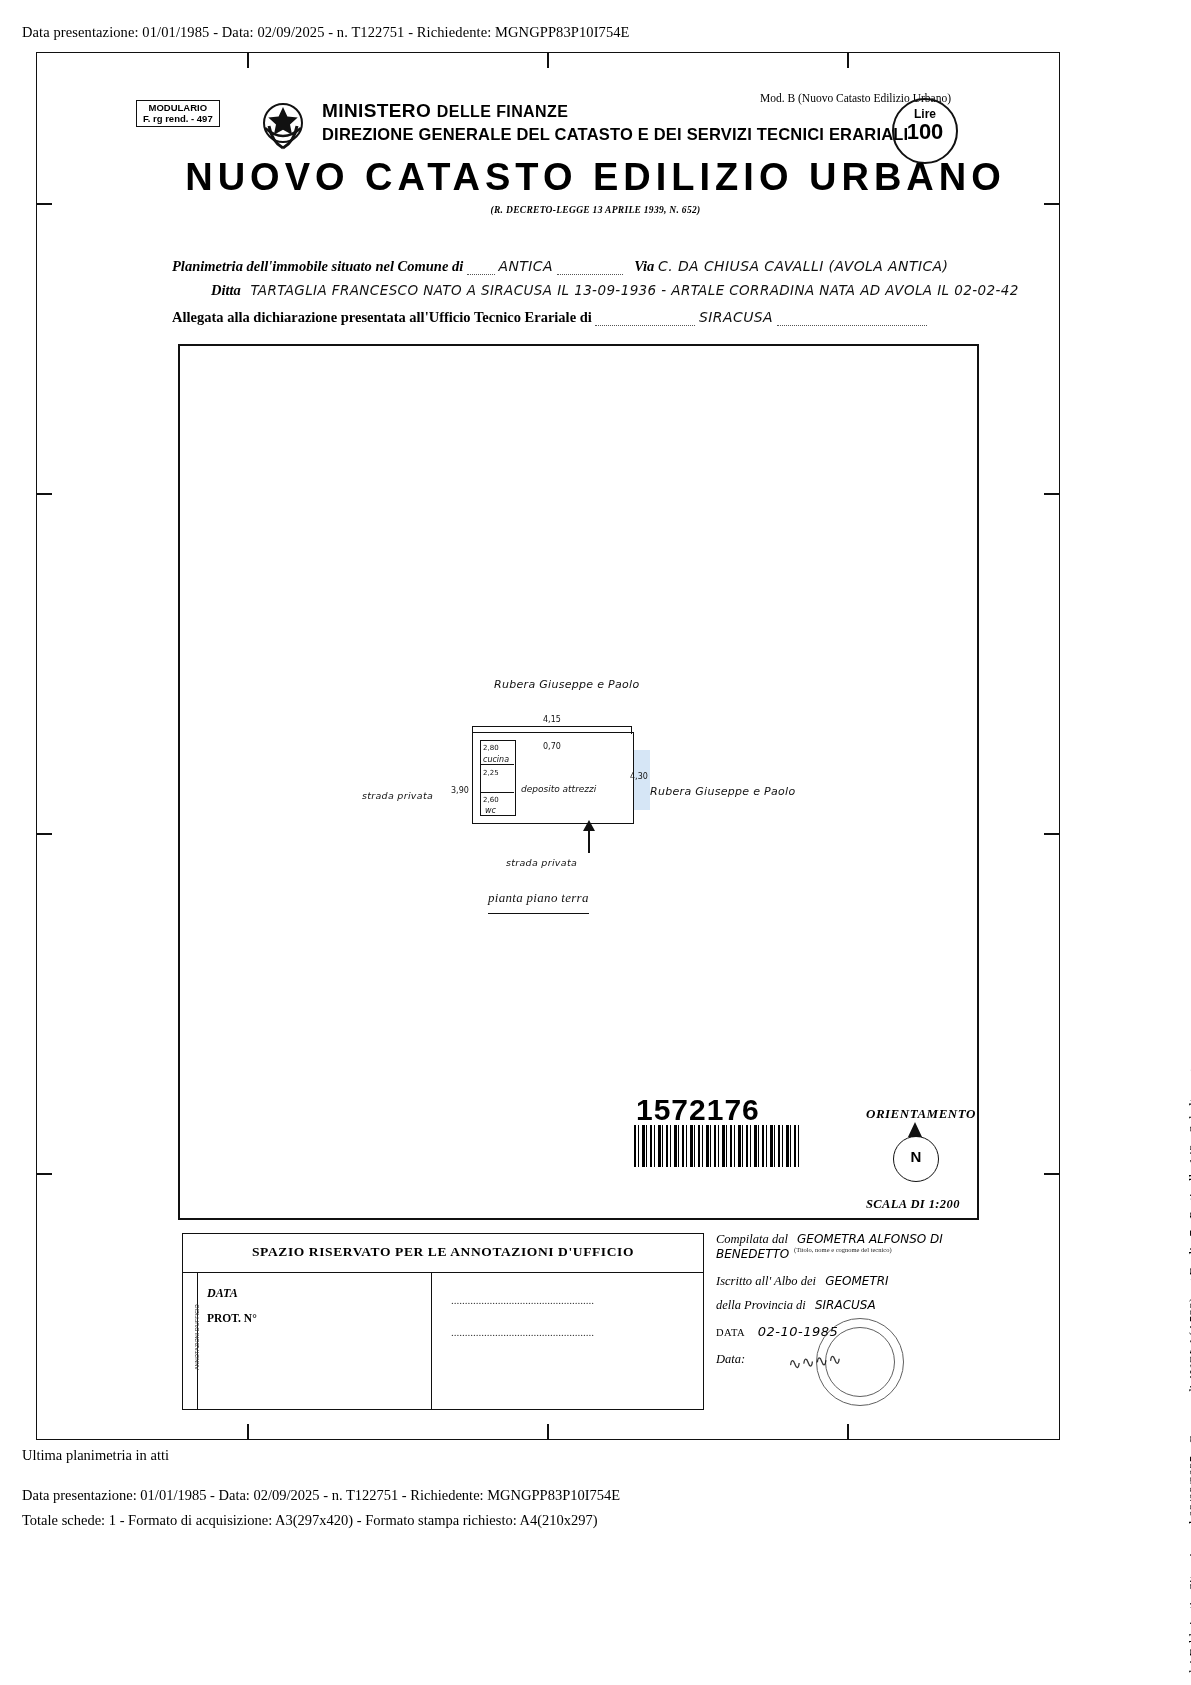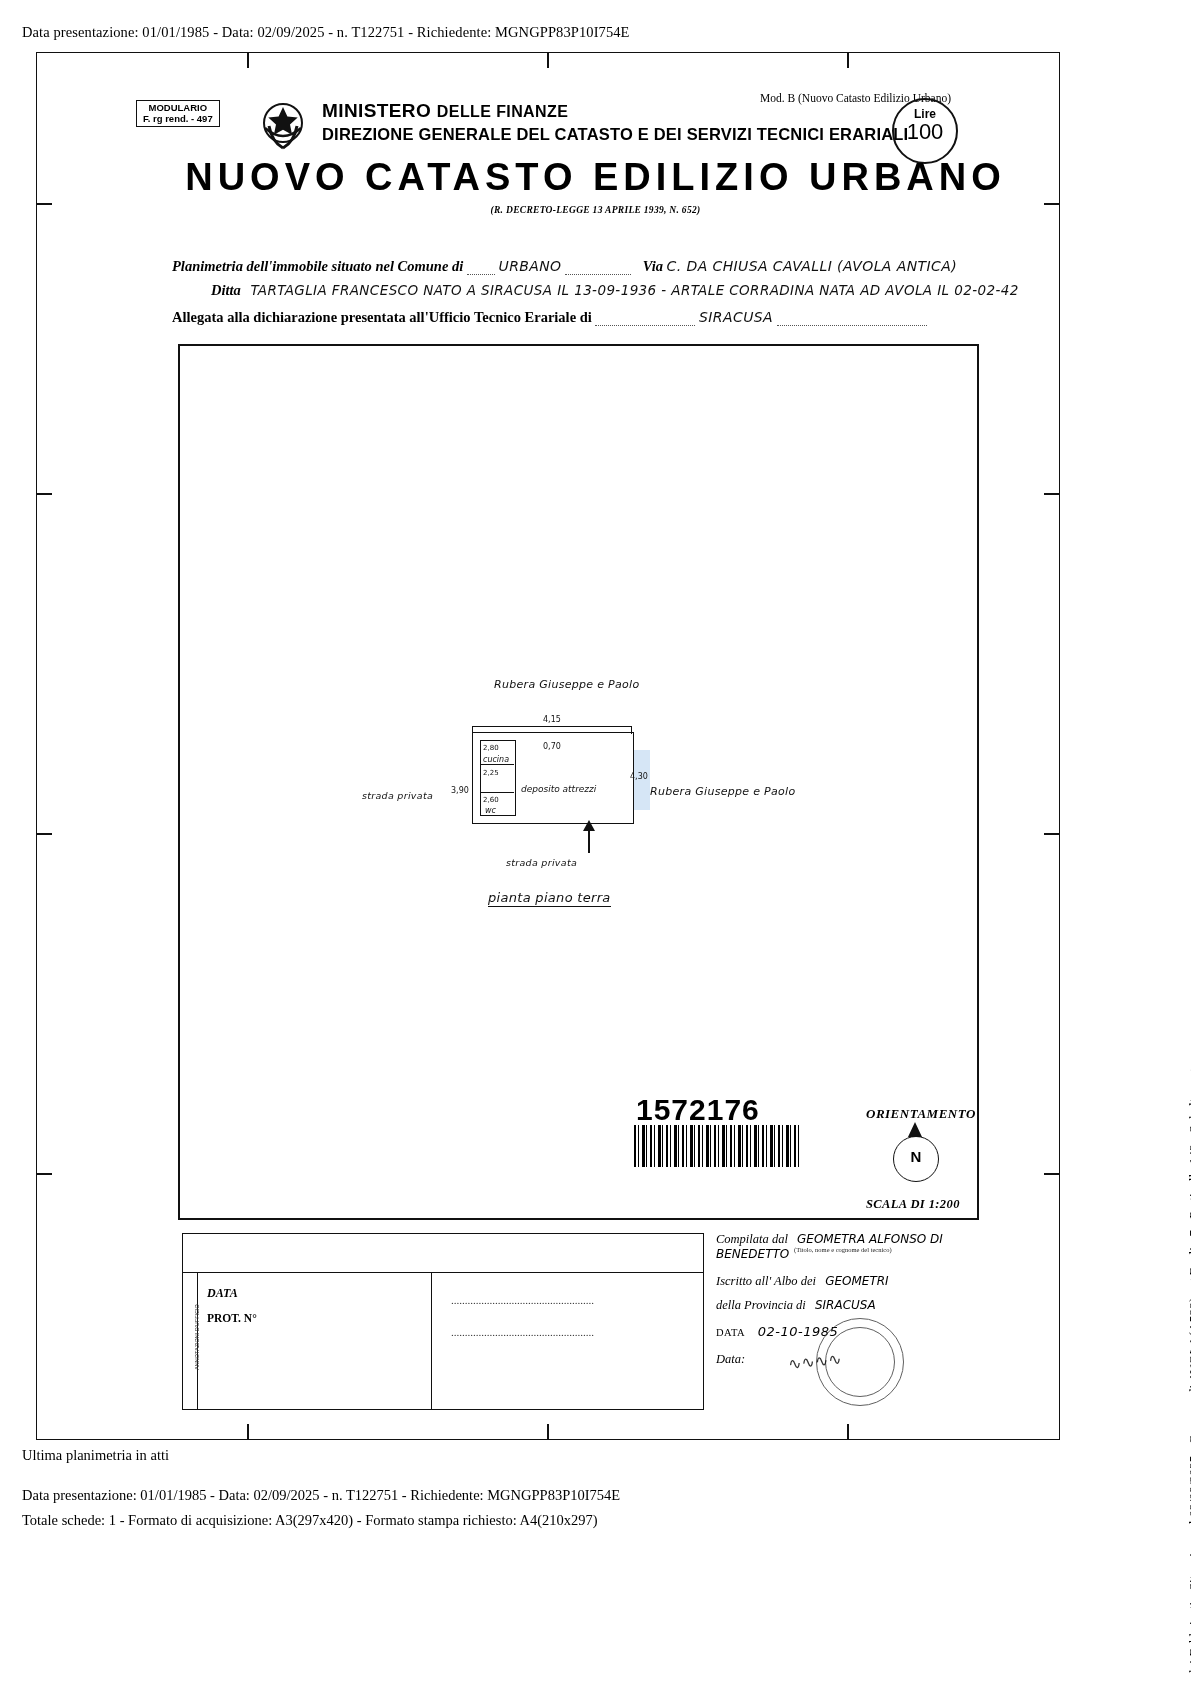--- a/index.html
+++ b/index.html
@@ -69,21 +69,21 @@
   .mod-b{
     position:absolute;left:760px;top:92px;
     font-size:11.5px;font-family:"Liberation Serif", serif;
   }
   .lire{
     position:absolute;left:892px;top:98px;width:62px;height:62px;
     border:2px solid #111;border-radius:50%;
     text-align:center;font-family:"Liberation Sans", sans-serif;
   }
   .lire .a{font-size:12px;margin-top:7px;display:block;font-weight:bold;}
-  .lire .b{font-size:22px;font-weight:normal;display:block;line-height:1;}
+  .lire .b{font-size:22px;font-weight:bold;display:block;line-height:1;}
   .title-big{
     position:absolute;left:0;right:0;top:156px;text-align:center;
     font-family:"Liberation Sans", sans-serif;
     font-size:38px;font-weight:bold;letter-spacing:5px;
   }
   .title-sub{
     position:absolute;left:0;right:0;top:205px;text-align:center;
     font-size:9.5px;font-style:italic;font-weight:bold;letter-spacing:.3px;
   }
 
@@ -136,21 +136,21 @@
     position:absolute;left:128px;top:120px;width:0;height:0;
     border-left:6px solid transparent;border-right:6px solid transparent;
     border-bottom:11px solid #111;
   }
   .arrow-stem{position:absolute;left:133px;top:131px;width:1.6px;height:22px;background:#111;}
 
   .hand-label{
     position:absolute;font-family:"DejaVu Sans", sans-serif;
     font-style:italic;font-size:11px;color:#111;letter-spacing:.3px;
   }
-  .hand-label.u{border-bottom:1px solid #111;padding-bottom:1px;}
+  .hand-label.u{border-bottom:1px solid #111;padding-bottom:7px;font-family:Liberation Serif, serif;}
 
   
   .barcode-num{
     position:absolute;left:636px;top:1093px;
     font-family:"Liberation Sans", sans-serif;
     font-weight:bold;font-size:30px;letter-spacing:1px;
   }
   .barcode{
     position:absolute;left:634px;top:1125px;width:166px;height:42px;
     background:repeating-linear-gradient(90deg,
@@ -299,21 +299,21 @@
     <span class="a">Lire</span>
     <span class="b">100</span>
   </div>
 
   <div class="title-big">NUOVO CATASTO EDILIZIO URBANO</div>
   <div class="title-sub">(R. DECRETO-LEGGE 13 APRILE 1939, N. 652)</div>
 
   <div class="formrow" style="left:172px;top:258px;">
     <span class="lbl">Planimetria dell'immobile situato nel Comune di</span>
     <span class="dots" style="width:28px;"></span>
-    <span class="hand" style="font-size:14px;">URBANO</span>
+    <span class="hand" style="font-size:14px;">ANTICA</span>
     <span class="dots" style="width:66px;"></span>
     <span class="lbl" style="margin-left:8px;">Via</span>
     <span class="hand" style="font-size:14px;">C. DA CHIUSA CAVALLI (AVOLA ANTICA)</span>
   </div>
 
   <div class="formrow" style="left:172px;top:282px;margin-left:39px;">
     <span class="lbl">Ditta</span>
     <span class="hand" style="font-size:13.5px;margin-left:6px;">TARTAGLIA FRANCESCO NATO A SIRACUSA IL 13-09-1936 - ARTALE CORRADINA NATA AD AVOLA IL 02-02-42</span>
   </div>
 
@@ -365,20 +365,21 @@
   <div class="barcode"></div>
 
   <div class="orient-title">ORIENTAMENTO</div>
   <div class="compass-arrow"></div>
   <div class="compass">
     <span class="n">N</span>
   </div>
   <div class="scala">SCALA DI 1:200</div>
 
   <div class="annot-box">
+    <div class="annot-title">SPAZIO RISERVATO PER LE ANNOTAZIONI D'UFFICIO</div>
     <div class="annot-hline"></div>
     <div class="annot-vline"></div>
     <div class="annot-vline2"></div>
     <div class="annot-data">DATA</div>
     <div class="annot-prot">PROT. N°</div>
     <div class="annot-side">ANNOTAZIONI D'UFFICIO</div>
     <div class="annot-dot1">....................................................</div>
     <div class="annot-dot2">....................................................</div>
   </div>
 

